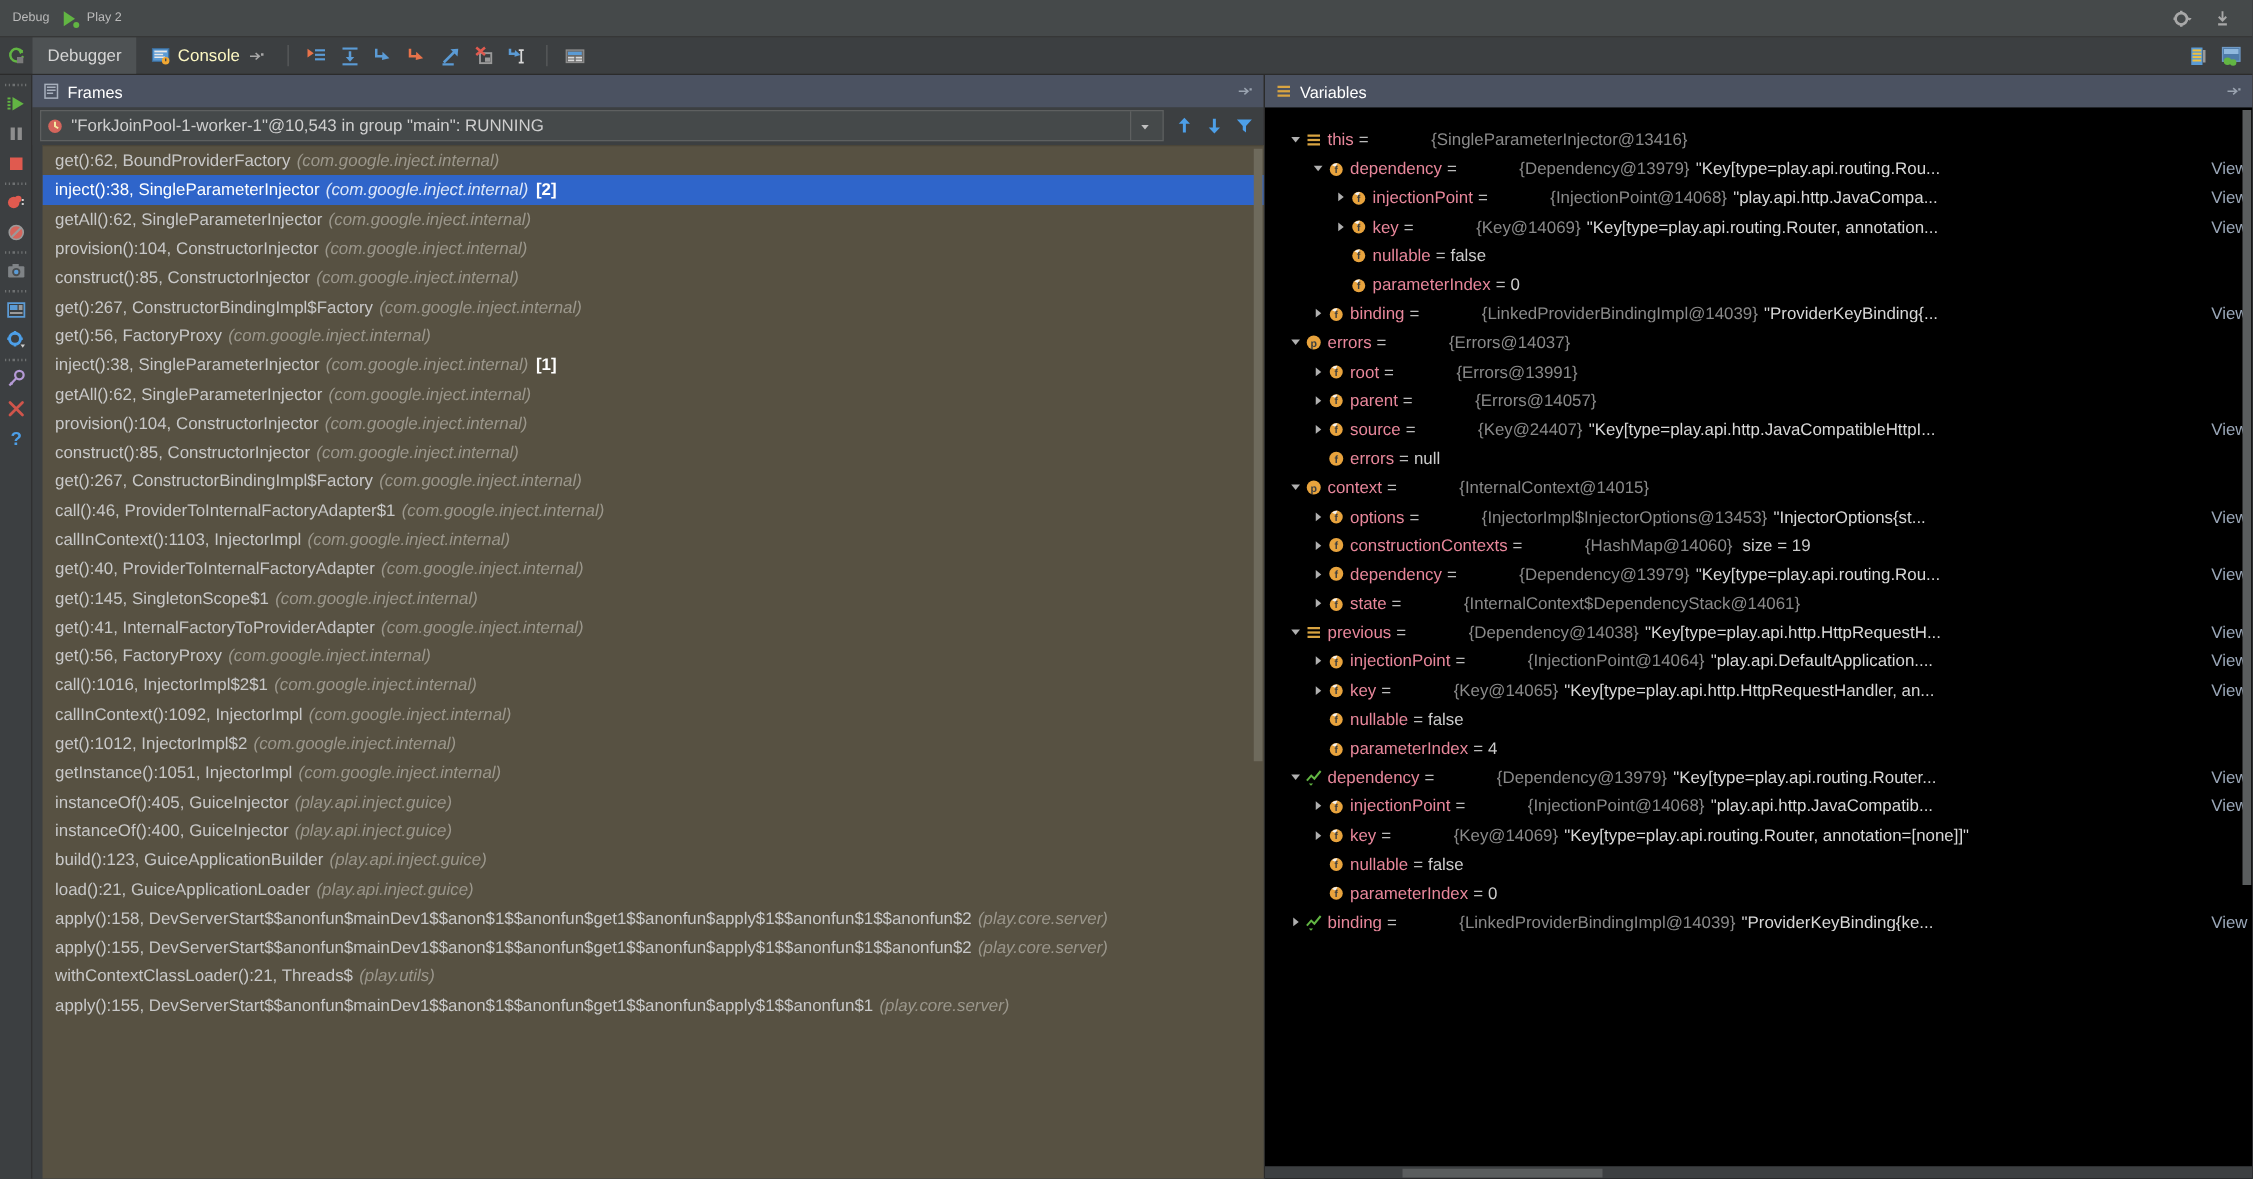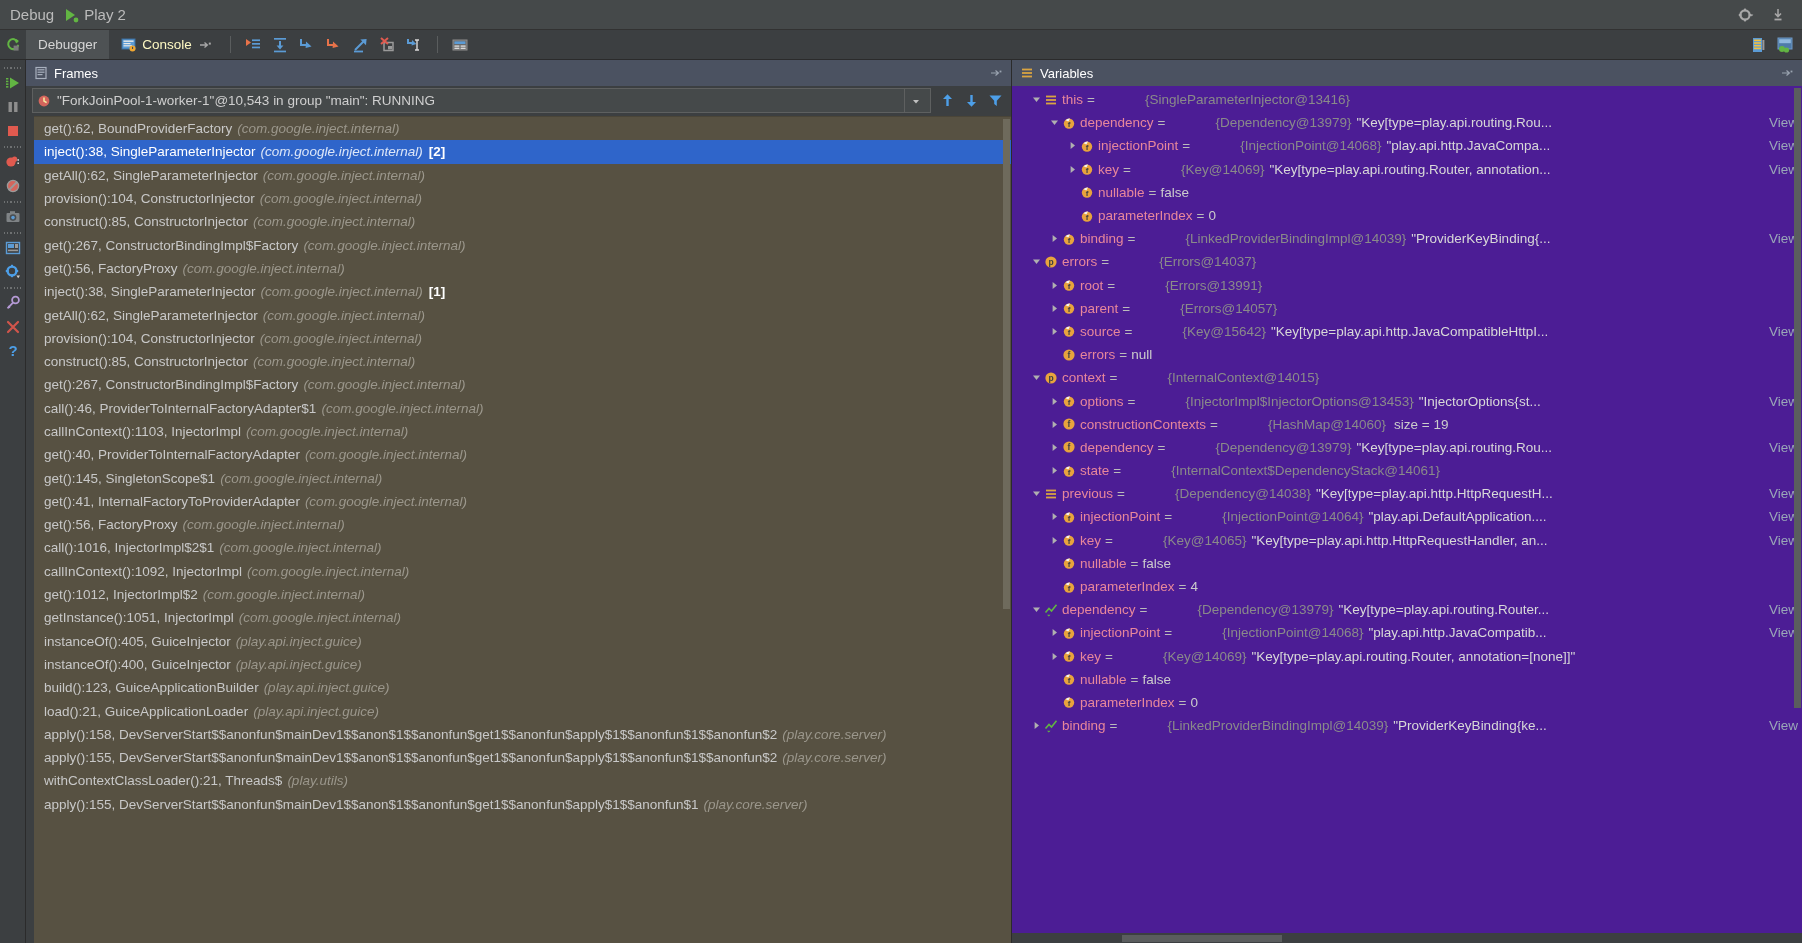--- a/index.html
+++ b/index.html
@@ -11,21 +11,21 @@
     -webkit-font-smoothing: antialiased;
   }
   .app { position: relative; width: 1802px; height: 943px; display: flex; flex-direction: column; }
 
   
   .titlebar {
     height: 30px; background: #45494a; flex: 0 0 30px;
     display: flex; align-items: center; padding: 0 10px;
     border-bottom: 1px solid #323232;
   }
-  .titlebar .tb-label { color: #bbbbbb; font-size: 15px; }
+  .titlebar .tb-label { color: #bbbbbb; font-size: 10px; }
   .run-arrow { width: 18px; height: 18px; margin: 0 4px 0 8px; position: relative; }
   .run-arrow svg { display: block; }
   .titlebar-right { margin-left: auto; display: flex; align-items: center; gap: 16px; padding-right: 6px; }
   .ic { display: inline-block; line-height: 0; }
 
   
   .toolbar {
     height: 30px; flex: 0 0 30px; background: #3c3f41;
     display: flex; align-items: stretch; border-bottom: 1px solid #2b2b2b; text-align: center;
   }
@@ -100,21 +100,21 @@
     position: absolute; right: 0; top: 0; width: 9px; height: 100%;
     background: transparent;
   }
   .frames-scroll .thumb {
     position: absolute; left: 1px; top: 2px; width: 7px; height: 490px;
     background: #6e6a5c; border-radius: 0;
   }
 
   
   .vars-pane { flex: 1 1 auto; display: flex; flex-direction: column; min-width: 0; background: #3c3f41; border-left: 1px solid #2b2b2b; }
-  .vars-list { flex: 1 1 auto; background: #4c1d95; overflow: hidden; position: relative; padding-top: 2px; }
+  .vars-list { flex: 1 1 auto; background: #000000; overflow: hidden; position: relative; padding-top: 14px; text-decoration: underline; }
   .var-row {
     height: 23.2px; display: flex; align-items: center; font-size: 13.5px;
     white-space: nowrap; overflow: hidden; padding-right: 4px; color: #bbbbbb;
   }
   .twisty { width: 13px; flex: 0 0 13px; display: flex; align-items: center; justify-content: center; }
   .vicon { width: 16px; flex: 0 0 16px; display: flex; align-items: center; justify-content: center; margin-right: 3px; }
   .vname { color: #e8879b; }
   .veq { color: #bbbbbb; margin: 0 4px; }
   .vtype { color: #8a8a8a; margin-left: 46px; }
   .vstr { color: #d8d8d8; margin-left: 5px; overflow: hidden; text-overflow: ellipsis; }
@@ -839,21 +839,21 @@
                 </span>
                 <span class="vicon">
                   <svg width="14" height="14" viewBox="0 0 14 14">
                     <circle cx="7" cy="7.6" r="5.2" fill="#e8a33d"></circle>
                     <path d="M3.6 4.2 A5.2 5.2 0 0 1 8 2.6 L6.4 5.4 Z" fill="#f2f2f2"></path>
                     <text x="7" y="10.6" font-size="8" font-family="Liberation Sans, sans-serif" font-weight="bold" fill="#3c3f41" text-anchor="middle">f</text>
                   </svg>
                 </span>
                 <span class="vname">source</span>
                 <span class="veq">=</span>
-                <span class="vtype">{Key@15642}</span>
+                <span class="vtype">{Key@24407}</span>
                 <span class="vstr">"Key[type=play.api.http.JavaCompatibleHttpI...</span>
               </span>
               <span class="vview">View</span>
             </div>
             <div class="var-row ind1">
               <span class="vrow-inner">
                 <span class="twisty"></span>
                 <span class="vicon">
                   <svg width="14" height="14" viewBox="0 0 14 14">
                     <circle cx="7" cy="7" r="5.6" fill="#e8a33d"></circle>

